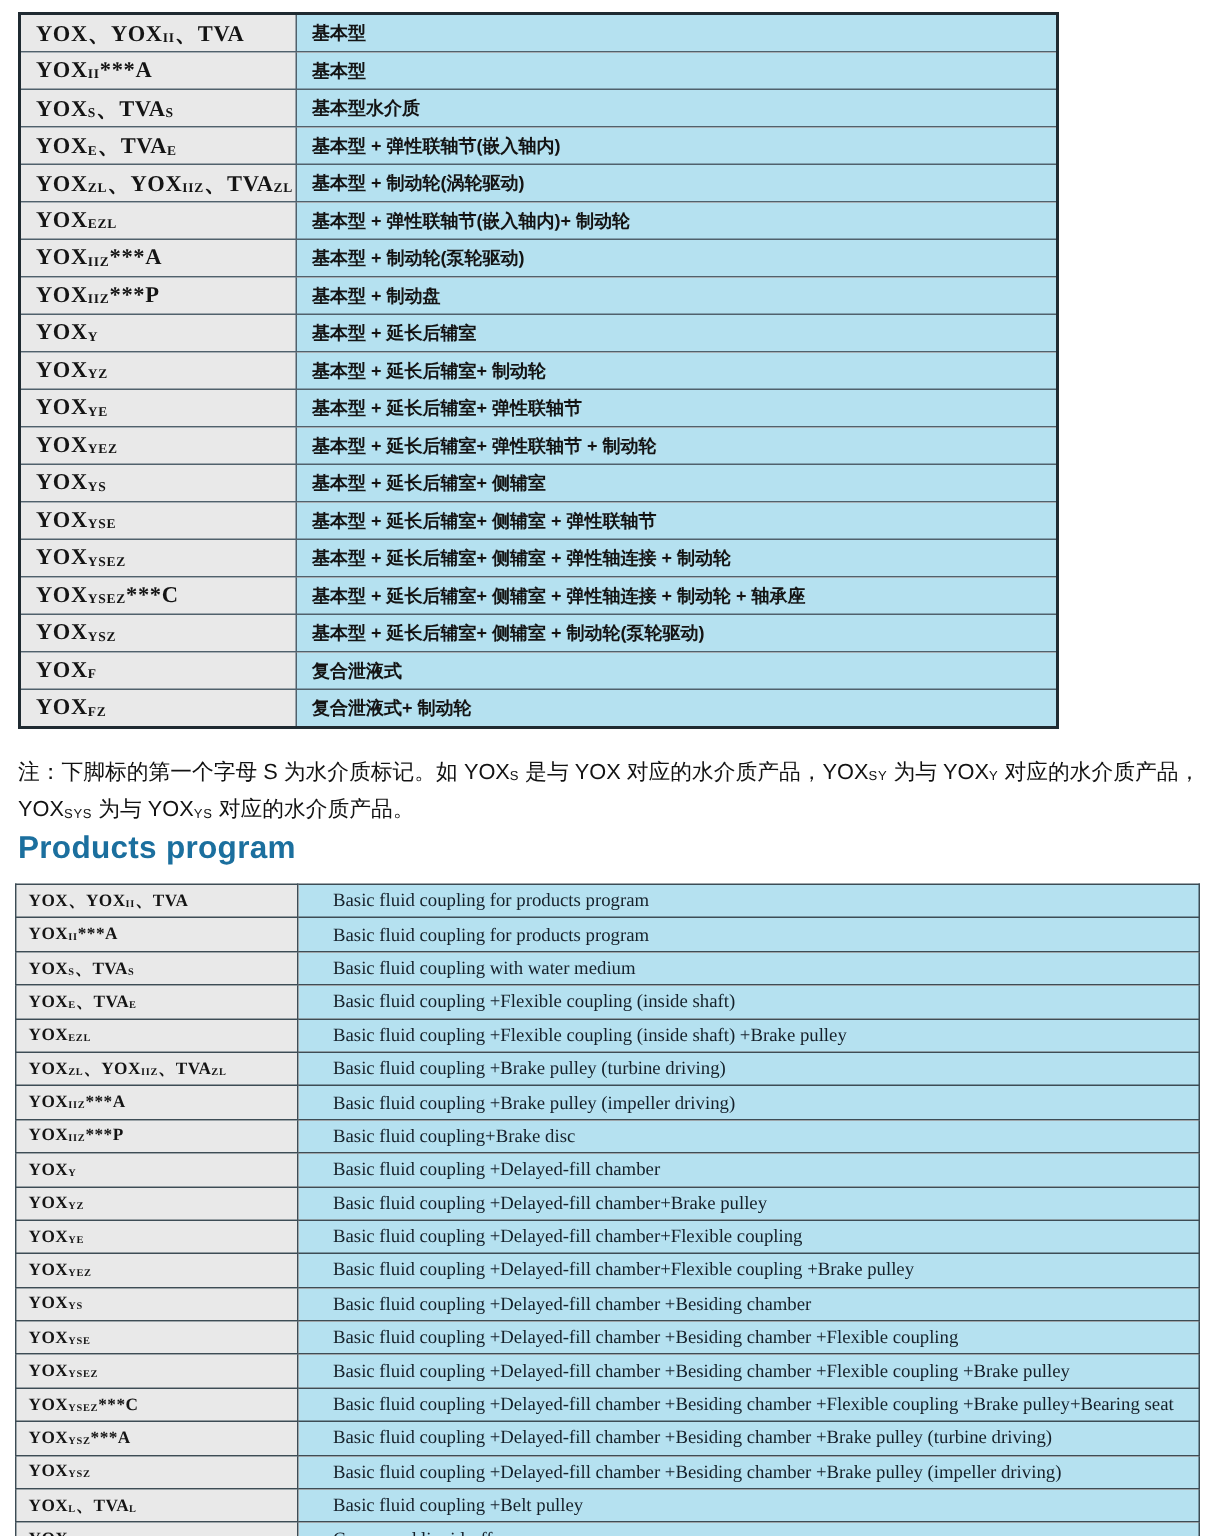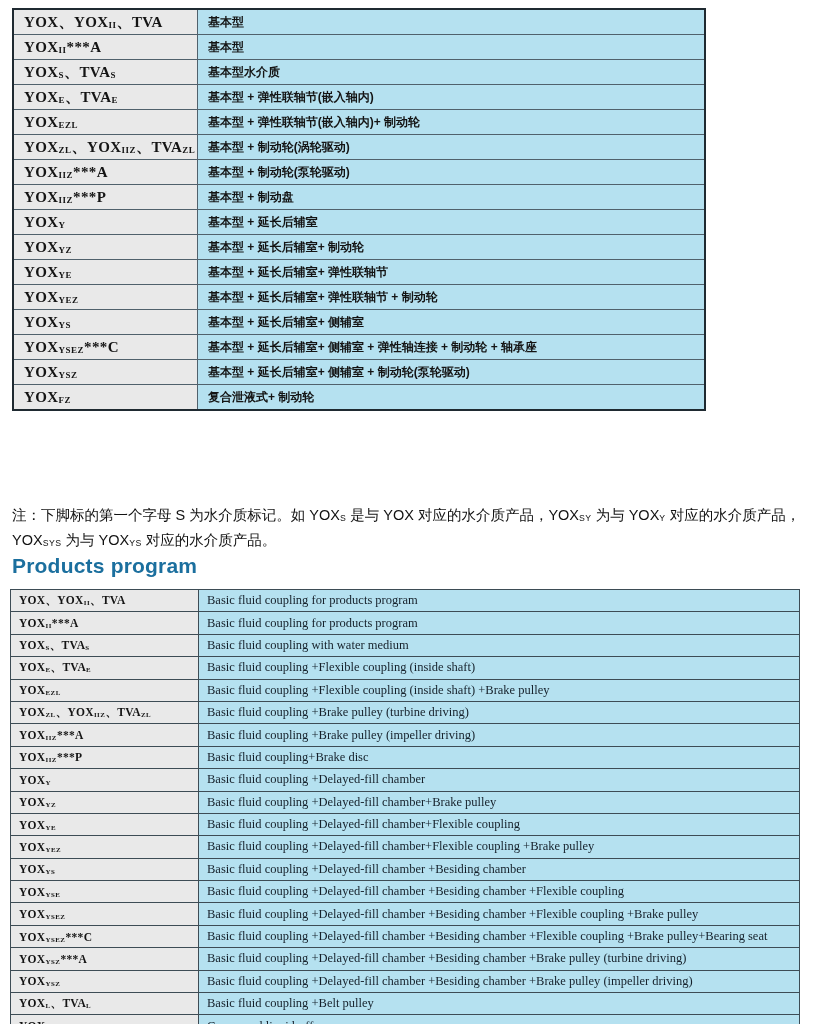--- a/index.html
+++ b/index.html
@@ -90,21 +90,21 @@
     font-family: "Liberation Serif", serif;
     font-weight: bold;
     font-size: 11.5px;
     padding-left: 8px;
     letter-spacing: 0.3px;
   }
   .en-table td.desc {
     background: var(--desc-col-bg, #b5e1f0);
     font-family: "Liberation Serif", serif;
     font-size: 12.5px;
-    padding-left: 8px;
+    padding-left: 23px;
     color: #15202a;
   }
 </style>
 </head>
 <body>
 
 <div class="page">
 
   <table class="cn-table">
     <tbody id="cn-body">
@@ -118,28 +118,28 @@
         </tr>
         <tr>
           <td class="model"><span>YOX</span><sub>S</sub><span>、TVA</span><sub>S</sub></td>
           <td class="desc"><span>基本型水介质</span></td>
         </tr>
         <tr>
           <td class="model"><span>YOX</span><sub>E</sub><span>、TVA</span><sub>E</sub></td>
           <td class="desc"><span>基本型 + 弹性联轴节(嵌入轴内)</span></td>
         </tr>
         <tr>
+          <td class="model"><span>YOX</span><sub>ZL</sub><span>、YOX</span><sub>IIZ</sub><span>、TVA</span><sub>ZL</sub></td>
+          <td class="desc"><span>基本型 + 制动轮(涡轮驱动)</span></td>
+        </tr>
+        <tr>
           <td class="model"><span>YOX</span><sub>EZL</sub></td>
           <td class="desc"><span>基本型 + 弹性联轴节(嵌入轴内)+ 制动轮</span></td>
         </tr>
         <tr>
-          <td class="model"><span>YOX</span><sub>ZL</sub><span>、YOX</span><sub>IIZ</sub><span>、TVA</span><sub>ZL</sub></td>
-          <td class="desc"><span>基本型 + 制动轮(涡轮驱动)</span></td>
-        </tr>
-        <tr>
           <td class="model"><span>YOX</span><sub>IIZ</sub><span>***A</span></td>
           <td class="desc"><span>基本型 + 制动轮(泵轮驱动)</span></td>
         </tr>
         <tr>
           <td class="model"><span>YOX</span><sub>IIZ</sub><span>***P</span></td>
           <td class="desc"><span>基本型 + 制动盘</span></td>
         </tr>
         <tr>
           <td class="model"><span>YOX</span><sub>Y</sub></td>
           <td class="desc"><span>基本型 + 延长后辅室</span></td>
@@ -154,28 +154,40 @@
         </tr>
         <tr>
           <td class="model"><span>YOX</span><sub>YEZ</sub></td>
           <td class="desc"><span>基本型 + 延长后辅室+ 弹性联轴节 + 制动轮</span></td>
         </tr>
         <tr>
           <td class="model"><span>YOX</span><sub>YS</sub></td>
           <td class="desc"><span>基本型 + 延长后辅室+ 侧辅室</span></td>
         </tr>
         <tr>
+          <td class="model"><span>YOX</span><sub>YSE</sub></td>
+          <td class="desc"><span>基本型 + 延长后辅室+ 侧辅室 + 弹性联轴节</span></td>
+        </tr>
+        <tr>
+          <td class="model"><span>YOX</span><sub>YSEZ</sub></td>
+          <td class="desc"><span>基本型 + 延长后辅室+ 侧辅室 + 弹性轴连接 + 制动轮</span></td>
+        </tr>
+        <tr>
           <td class="model"><span>YOX</span><sub>YSEZ</sub><span>***C</span></td>
           <td class="desc"><span>基本型 + 延长后辅室+ 侧辅室 + 弹性轴连接 + 制动轮 + 轴承座</span></td>
         </tr>
         <tr>
           <td class="model"><span>YOX</span><sub>YSZ</sub></td>
           <td class="desc"><span>基本型 + 延长后辅室+ 侧辅室 + 制动轮(泵轮驱动)</span></td>
         </tr>
         <tr>
+          <td class="model"><span>YOX</span><sub>F</sub></td>
+          <td class="desc"><span>复合泄液式</span></td>
+        </tr>
+        <tr>
           <td class="model"><span>YOX</span><sub>FZ</sub></td>
           <td class="desc"><span>复合泄液式+ 制动轮</span></td>
         </tr>
       </tbody>
   </table>
 
   <p class="note" id="note"><span>注：下脚标的第一个字母 S 为水介质标记。如 YOX</span><sub>S</sub><span> 是与 YOX 对应的水介质产品，YOX</span><sub>SY</sub><span> 为与 YOX</span><sub>Y</sub><span> 对应的水介质产品，YOX</span><sub>SYS</sub><span> 为与 YOX</span><sub>YS</sub><span> 对应的水介质产品。</span></p>
 
   <h2 class="heading">Products program</h2>
 

